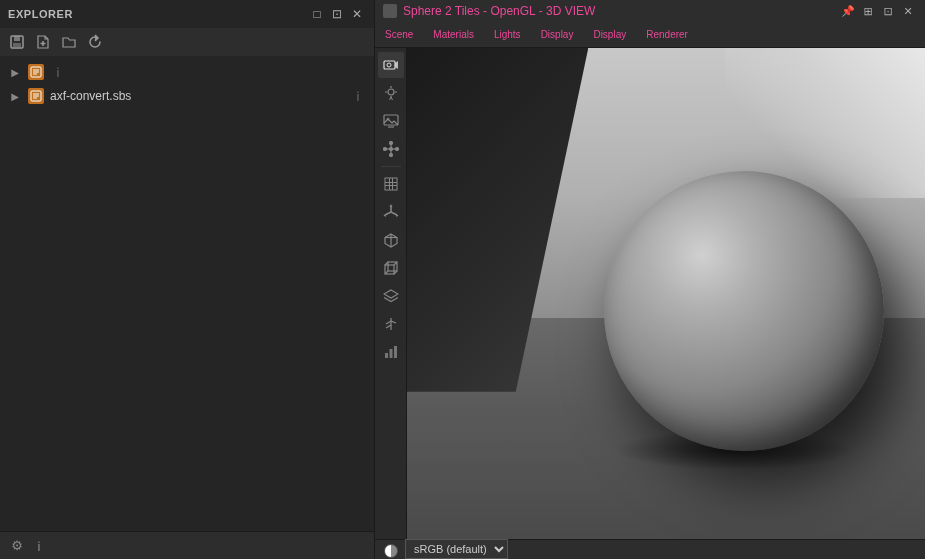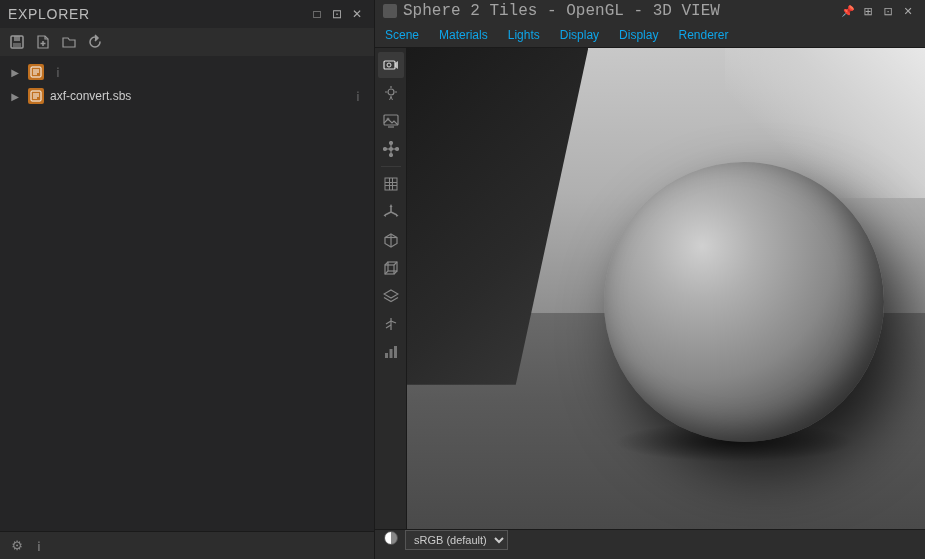--- a/index.html
+++ b/index.html
@@ -40,22 +40,22 @@
       background: #252526;
       height: 28px;
       flex-shrink: 0;
     }
     .explorer-header-left {
       display: flex;
       align-items: center;
       gap: 4px;
     }
     .explorer-title {
-      font-size: 14px;
-      font-weight: 400;
+      font-size: 11px;
+      font-weight: 700;
       color: #bbb;
       letter-spacing: 0.05em;
       text-transform: uppercase;
     }
     .explorer-header-btns {
       display: flex;
       gap: 2px;
     }
     .explorer-header-btn {
       width: 18px;
@@ -193,23 +193,22 @@
       align-items: center;
       gap: 6px;
     }
     .viewport-icon {
       width: 14px;
       height: 14px;
       background: #555;
       border-radius: 2px;
     }
     .viewport-title-text {
-      color: #a3a3a3;
-      font-size: 16px;
-      font-family: Liberation Mono, monospace;
+      color: #ec4899;
+      font-size: 12px;
     }
     .viewport-title-controls {
       display: flex;
       gap: 2px;
     }
     .viewport-title-btn {
       width: 18px;
       height: 18px;
       background: transparent;
       border: none;
@@ -229,22 +228,22 @@
       background: #2d2d2d;
       border-bottom: 1px solid #1a1a1a;
       flex-shrink: 0;
     }
     .menu-item {
       padding: 0 10px;
       height: 100%;
       display: flex;
       align-items: center;
       cursor: pointer;
-      font-size: 12px;
-      color: #0ea5e9;
+      font-size: 10px;
+      color: #ec4899;
     }
 
     
     .viewport-body {
       flex: 1;
       display: flex;
       overflow: hidden;
     }
 
     
@@ -356,25 +355,25 @@
       position: absolute;
       top: 0;
       right: 0;
       width: 200px;
       height: 150px;
       background: linear-gradient(225deg, #e8e8e8 0%, #d0d0d0 40%, transparent 70%);
     }
 
     
     .status-bar {
-      height: 30px;
+      height: 20px;
       background: #2d2d2d;
       border-top: 1px solid #1a1a1a;
       display: flex;
-      align-items: flex-start;
+      align-items: flex-end;
       padding: 0 8px;
       gap: 6px;
       flex-shrink: 0;
     }
     .color-space-icon {
       width: 16px;
       height: 16px;
       display: flex;
       align-items: center;
       justify-content: center;

